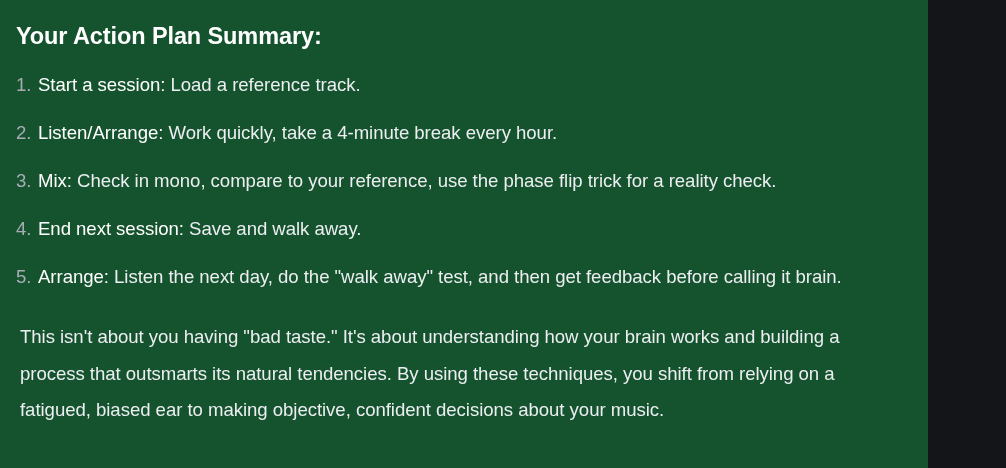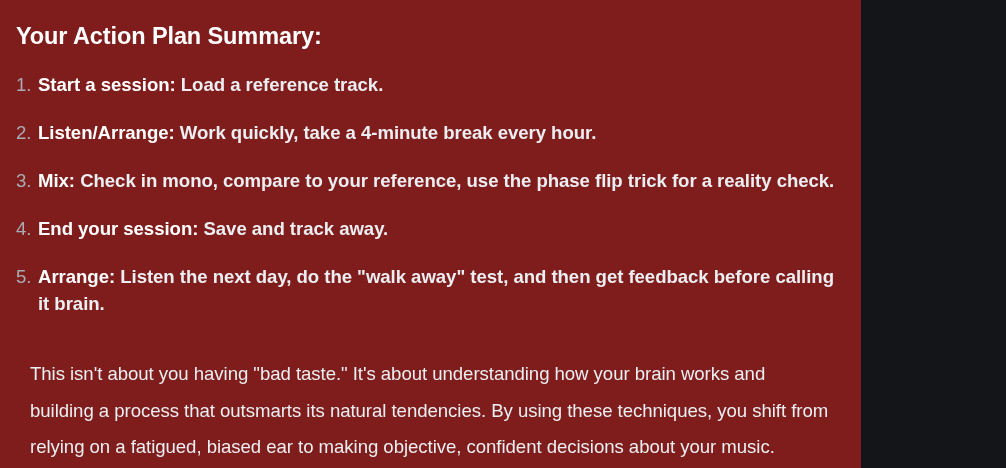--- a/index.html
+++ b/index.html
@@ -9,23 +9,23 @@
   }
   body {
     width: 1006px;
     height: 468px;
     overflow: hidden;
     font-family: "Liberation Sans", sans-serif;
     -webkit-font-smoothing: antialiased;
   }
 
   .response-panel {
-    width: 861px;
+    width: 928px;
     height: 468px;
-    background: #7f1d1d;
+    background: #14532d;
     box-sizing: border-box;
     padding: 0;
     position: relative;
   }
 
   .content-wrap {
     padding: 0 16px;
     box-sizing: border-box;
   }
 
@@ -64,30 +64,30 @@
     position: absolute;
     left: 0;
     top: 0;
     color: #a9adb3;
     font-size: 18.6px;
     font-weight: normal;
   }
 
   .item-label {
     color: #ffffff;
-    font-weight: bold;
+    font-weight: normal;
   }
 
   .item-text {
     color: #eceef1;
-    font-weight: bold;
+    font-weight: normal;
   }
 
   .closing-paragraph {
-    margin: 14px;
+    margin: 4px;
     padding-top: 25px;
     font-size: 18.6px;
     line-height: 36.5px;
     color: #eceef1;
     letter-spacing: -0.05px;
     max-width: 972px;
   }
 </style>
 </head>
 <body>
@@ -105,21 +105,21 @@
 
       <li class="action-item">
         <span class="item-number">2.</span><span class="item-label">Listen/Arrange:</span> <span class="item-text">Work quickly, take a 4-minute break every hour.</span>
       </li>
 
       <li class="action-item">
         <span class="item-number">3.</span><span class="item-label">Mix:</span> <span class="item-text">Check in mono, compare to your reference, use the phase flip trick for a reality check.</span>
       </li>
 
       <li class="action-item">
-        <span class="item-number">4.</span><span class="item-label">End your session:</span> <span class="item-text">Save and track away.</span>
+        <span class="item-number">4.</span><span class="item-label">End next session:</span> <span class="item-text">Save and walk away.</span>
       </li>
 
       <li class="action-item">
         <span class="item-number">5.</span><span class="item-label">Arrange:</span> <span class="item-text">Listen the next day, do the "walk away" test, and then get feedback before calling it brain.</span>
       </li>
 
     </ol>
 
     <p class="closing-paragraph">This isn't about you having "bad taste." It's about understanding how your brain works and building a process that outsmarts its natural tendencies. By using these techniques, you shift from relying on a fatigued, biased ear to making objective, confident decisions about your music.</p>
 

